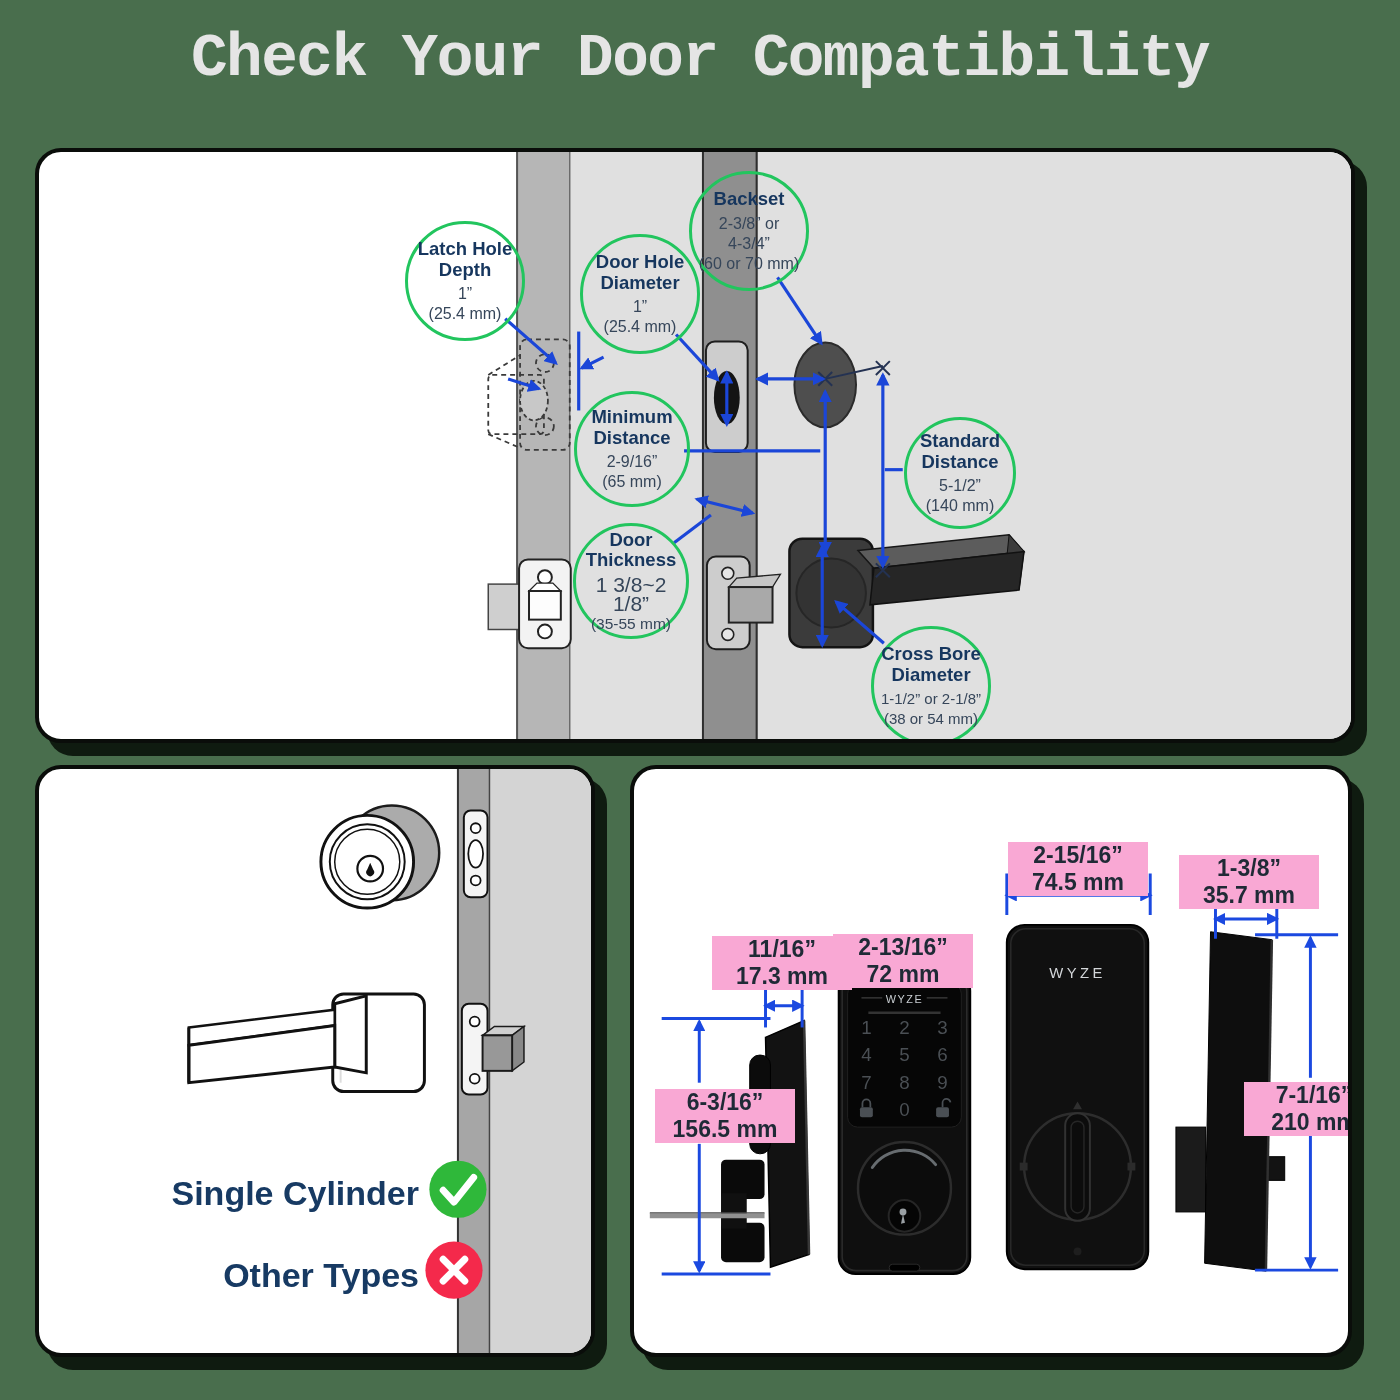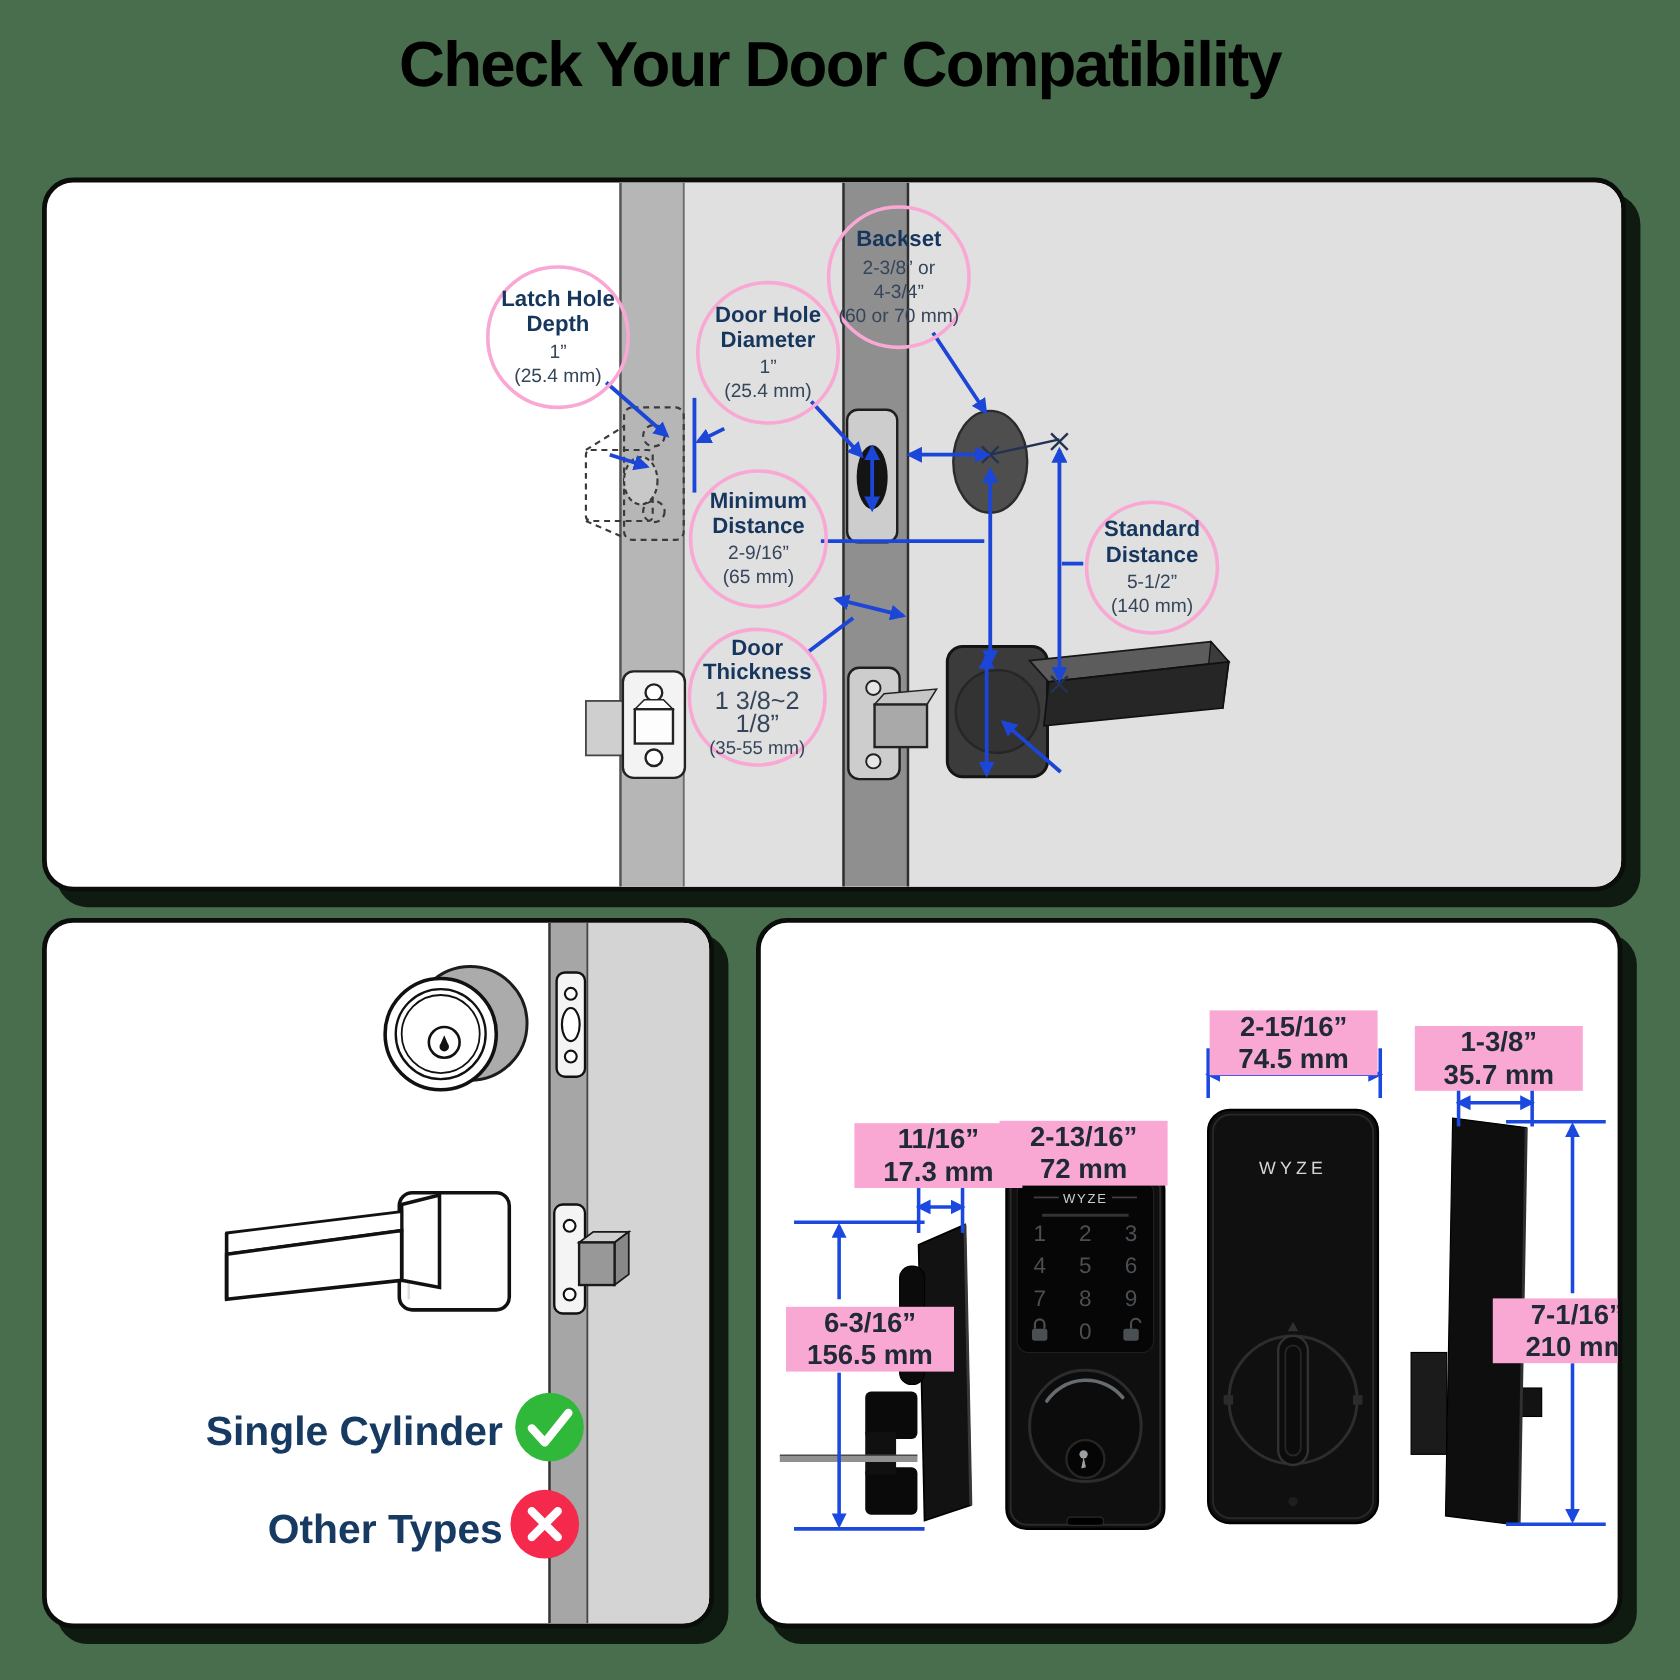--- a/index.html
+++ b/index.html
@@ -3,34 +3,35 @@
 <meta charset="utf-8">
 <style>
   html,body{margin:0;padding:0;}
   body{
     width:1400px;height:1400px;position:relative;overflow:hidden;
     background:#496e4d;
     font-family:"Liberation Sans", sans-serif;
   }
   .page-title{
     position:absolute;left:0;right:0;top:24px;margin:0;
-    text-align:center;font-size:53px;font-weight:800;letter-spacing:-1.5px;
-    color:#000000;
+    text-align:center;font-size:61px;font-weight:800;letter-spacing:-1.5px;
+    color:#e5e5e5;
+    font-family:Liberation Mono, monospace;
   }
   .panel{
     position:absolute;box-sizing:border-box;background:#ffffff;
     border:4px solid #0a0d0a;border-radius:26px;overflow:hidden;
     box-shadow:12px 13px 0 rgba(2,8,2,0.82);
   }
   .panel-top{left:35px;top:148px;width:1320px;height:595px;}
   .panel-bl{left:35px;top:765px;width:560px;height:592px;}
   .panel-br{left:630px;top:765px;width:722px;height:592px;}
   .panel svg.bg{position:absolute;left:0;top:0;width:100%;height:100%;}
   .callout{
-    position:absolute;border:3px solid #f9a8d4;border-radius:50%;
+    position:absolute;border:3px solid #22c55e;border-radius:50%;
     display:flex;flex-direction:column;align-items:center;justify-content:center;
     text-align:center;background:transparent;
   }
   .c-title{font-weight:bold;font-size:18.5px;line-height:20.5px;color:#16365e;}
   .c-val{font-size:16px;line-height:19px;color:#36465a;margin-top:1px;}
   .c-val.first{margin-top:4px;}
   .bl-label{
     position:absolute;left:16px;width:364px;text-align:right;
     font-size:34px;font-weight:bold;color:#173a63;
   }
@@ -160,20 +161,25 @@
   </div>
   <div class="callout" style="left:865px;top:265px;width:106px;height:106px;">
     <div class="c-title">Standard Distance</div>
     <div class="c-val first">5-1/2”</div>
     <div class="c-val">(140 mm)</div>
   </div>
   <div class="callout" style="left:534px;top:371px;width:110px;height:110px;">
     <div class="c-title">Door Thickness</div>
     <div class="c-val first" style="font-size:21px">1 3/8~2 1/8”</div>
     <div class="c-val" style="font-size:15.5px">(35-55 mm)</div>
+  </div>
+  <div class="callout" style="left:832px;top:474px;width:114px;height:114px;">
+    <div class="c-title">Cross Bore Diameter</div>
+    <div class="c-val first" style="font-size:15px">1-1/2” or 2-1/8”</div>
+    <div class="c-val" style="font-size:15px">(38 or 54 mm)</div>
   </div>
 </section>
 
 <section class="panel panel-bl">
   <svg class="bg" viewBox="0 0 560 592" preserveAspectRatio="none">
     <g>
       <rect x="457" y="0" width="103" height="592" fill="#d4d4d4"></rect>
       <rect x="424" y="0" width="33" height="592" fill="#a6a6a6"></rect>
       <line x1="425" y1="0" x2="425" y2="592" stroke="#333" stroke-width="2"></line>
       <line x1="457" y1="0" x2="457" y2="592" stroke="#444" stroke-width="1.5"></line>

